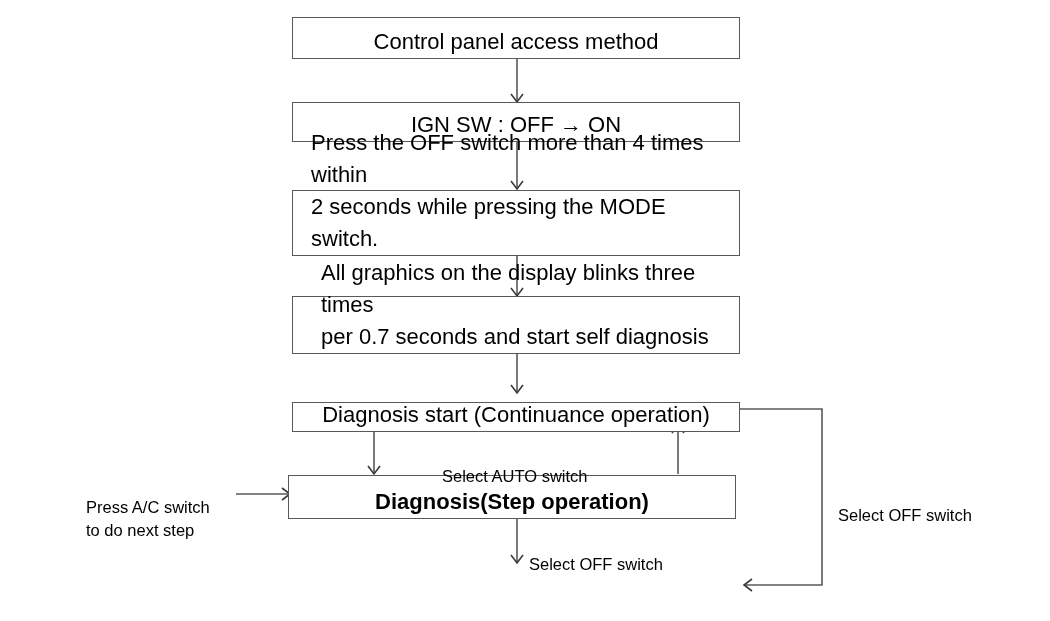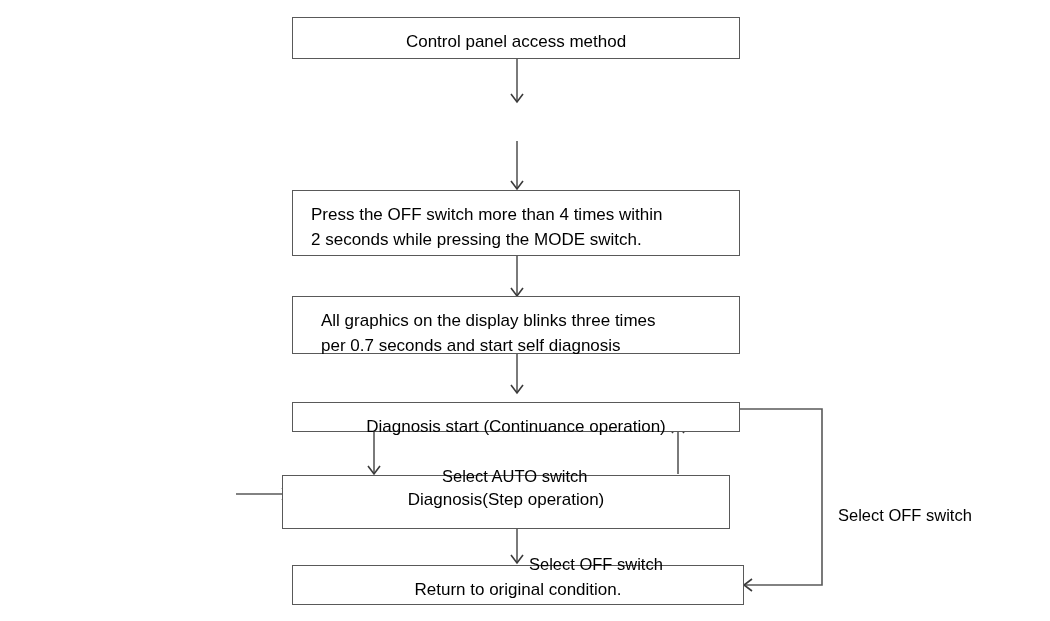--- a/index.html
+++ b/index.html
@@ -17,28 +17,28 @@
     height: 621px;
     background: #ffffff;
     overflow: hidden;
   }
   .node {
     position: absolute;
     box-sizing: border-box;
     border: 1.5px solid #595959;
     background: #ffffff;
     display: flex;
-    align-items: flex-start;
+    align-items: flex-end;
     justify-content: center;
     text-align: center;
-    font-size: 17px;
+    font-size: 22px;
     line-height: 1.45;
     color: #000000;
     white-space: pre-line;
-    padding: 12px 8px;
+    padding: 0 8px;
   }
   .edge-label {
     position: absolute;
     font-size: 16.5px;
     line-height: 1.35;
     color: #000000;
     white-space: pre-line;
   }
   .side-note {
     position: absolute;
@@ -98,49 +98,53 @@
     <polyline class="head" points="752,579 744,585 752,591"></polyline>
 
     <line x1="236" y1="494" x2="290" y2="494"></line>
     <polyline class="head" points="282,488 290,494 282,500"></polyline>
   </svg>
 
   <div class="node" style="left:292px; top:17px; width:448px; height:42px;">
     <span>Control panel access method</span>
   </div>
 
+  <div class="node" style="left:292px; top:102px; width:448px; height:40px;">
+    <span>IGN SW : OFF → ON</span>
+  </div>
 
   <div class="node" style="left:292px; top:190px; width:448px; height:66px; justify-content:flex-start; text-align:left; padding-left:18px;">
     <span>Press the OFF switch more than 4 times within
 2 seconds while pressing the MODE switch.</span>
   </div>
 
   <div class="node" style="left:292px; top:296px; width:448px; height:58px; justify-content:flex-start; text-align:left; padding-left:28px;">
     <span>All graphics on the display blinks three times
 per 0.7 seconds and start self diagnosis</span>
   </div>
 
   <div class="node" style="left:292px; top:394px; width:448px; height:30px;margin-top:8px;">
     <span>Diagnosis start (Continuance operation)</span>
   </div>
 
-  <div class="node" style="left:282px; top:475px; width:448px; height:54px;">
+  <div class="node" style="left:288px; top:475px; width:448px; height:44px;font-weight:bold;">
     <span>Diagnosis(Step operation)</span>
   </div>
 
-  <div class="node" style="left:292px; top:565px; width:452px; height:40px;">
-    <span>Return to original condition.</span>
-  </div>
 
   <div class="edge-label" style="left:432px; top:443px;margin-left:10px;">
     <span>Select AUTO switch</span>
   </div>
 
   <div class="edge-label" style="left:529px; top:531px;">
     <span>Select OFF switch</span>
   </div>
 
   <div class="edge-label" style="left:838px; top:482px;">
     <span>Select OFF switch</span>
   </div>
 
+  <div class="side-note" style="left:86px; top:473px;">
+    <span>Press A/C switch
+to do next step</span>
+  </div>
 
 </div>
 
 </body></html>

